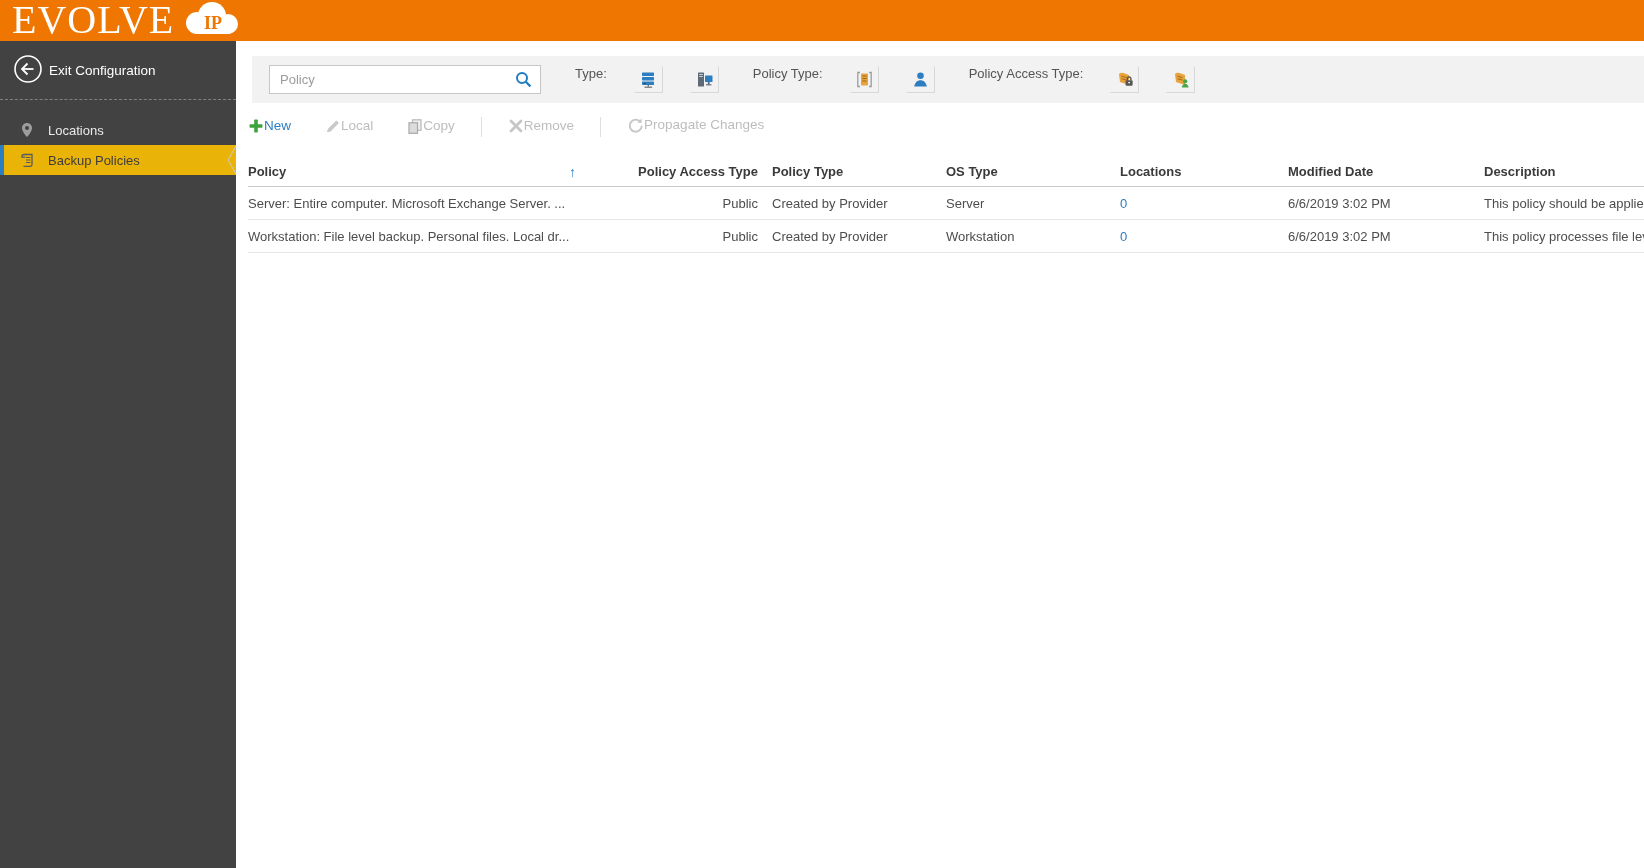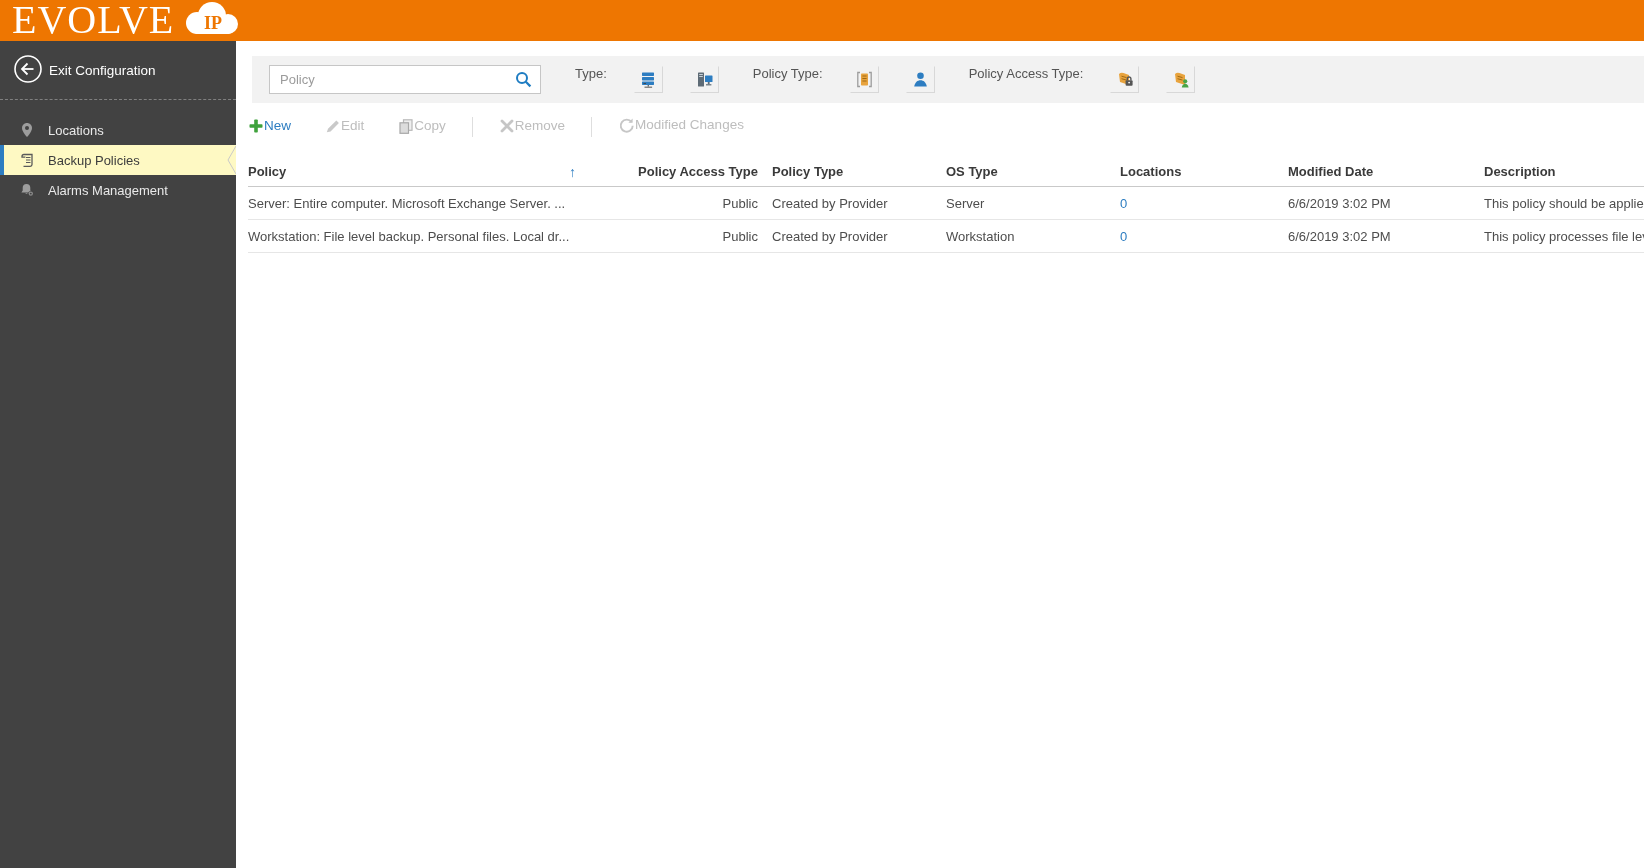--- a/index.html
+++ b/index.html
@@ -13,21 +13,21 @@
                letter-spacing:1px; line-height:1; margin-top:-2px; }
 
   
   .sidebar { position:absolute; top:41px; left:0; bottom:0; width:236px; background:#424242; }
   .exit-row { height:59px; display:flex; align-items:center; gap:6px; padding-left:13px;
               border-bottom:1px dashed #808080; color:#fff; font-size:13.5px; cursor:pointer; }
   .menu { margin-top:15px; }
   .menu-item { height:30px; display:flex; align-items:center; gap:13px; padding-left:18px;
                color:#E9E9E9; font-size:13px; cursor:pointer; position:relative; }
   .menu-item .mi-icon { width:17px; height:17px; display:flex; align-items:center; justify-content:center; }
-  .menu-item.selected { background:#fef9c3; color:#3D3D3D;
+  .menu-item.selected { background:#eab308; color:#3D3D3D;
                         border-left:4px solid #2D7DC1; padding-left:14px; }
   .notch { position:absolute; right:0; top:0; }
 
   
   .content { position:absolute; top:41px; left:236px; right:0; bottom:0; background:#fff; overflow:hidden; }
 
   .filter-band { margin:15px 0 0 16px; height:47px; background:#F2F2F2;
                  display:flex; align-items:center; }
   .search-wrap { position:relative; margin-left:17px; }
   .search-input { width:272px; height:29px; border:1px solid #C6C6C6; background:#fff;
@@ -113,32 +113,20 @@
           <line x1="7" y1="8" x2="11.5" y2="8" stroke="#5A5A5A" stroke-width="1"></line>
           <line x1="7" y1="10.5" x2="11.5" y2="10.5" stroke="#5A5A5A" stroke-width="1"></line>
         </svg>
       </span>
       <span>Backup Policies</span>
       <svg class="notch" width="10" height="30" viewBox="0 0 10 30">
         <polyline points="10,1 2,15 10,29" fill="none" stroke="#C9C9C9" stroke-width="1"></polyline>
       </svg>
     </div>
 
-    <div class="menu-item">
-      <span class="mi-icon">
-        <svg width="16" height="16" viewBox="0 0 16 16">
-          <path d="M7.5 2 a3.8 3.8 0 0 0 -3.8 3.8 v2.8 L2.4 10.4 h10.2 L11.3 8.6 V5.8 A3.8 3.8 0 0 0 7.5 2z" fill="#9D9D9D"></path>
-          <path d="M6.3 11.2 a1.3 1.3 0 0 0 2.4 0z" fill="#9D9D9D"></path>
-          <circle cx="11.8" cy="11.6" r="2.6" fill="#424242"></circle>
-          <circle cx="11.8" cy="11.6" r="2.2" fill="#8A8A8A"></circle>
-          <circle cx="11.8" cy="11.6" r="0.9" fill="#424242"></circle>
-        </svg>
-      </span>
-      <span>Alarms Management</span>
-    </div>
 
 
   </div>
 </div>
 
 <div class="content">
 
   <div class="filter-band">
     <div class="search-wrap">
       <input class="search-input" type="text" placeholder="Policy" style="">
@@ -228,21 +216,21 @@
       </span>
       <span>New</span>
     </div>
     <div class="a-gap"></div>
     <div class="action disabled">
       <span>
         <svg width="16" height="16" viewBox="0 0 16 16">
           <path d="M1.8 14.2 L3 10.8 L11.3 2.5 l2.6 2.6 L5.6 13.4z" fill="#C9C9C9"></path>
         </svg>
       </span>
-      <span>Edit</span>
+      <span>Local</span>
     </div>
     <div class="a-gap"></div>
     <div class="action disabled">
       <span>
         <svg width="16" height="16" viewBox="0 0 16 16">
           <rect x="5.5" y="1.8" width="8.5" height="10.5" fill="#EFEFEF" stroke="#B8B8B8" stroke-width="1.2"></rect>
           <rect x="2" y="4.8" width="8.5" height="10.5" fill="#DCDCDC" stroke="#A8A8A8" stroke-width="1.2"></rect>
         </svg>
       </span>
       <span>Copy</span>
@@ -257,21 +245,21 @@
       <span>Remove</span>
     </div>
     <div class="a-sep"></div>
     <div class="action disabled">
       <span>
         <svg width="17" height="17" viewBox="0 0 17 17">
           <path d="M13.6 5.2 A6 6 0 1 0 14.7 8.7" fill="none" stroke="#C6C6C6" stroke-width="1.9"></path>
           <path d="M14.6 1.6 v4.2 h-4.2 z" fill="#C6C6C6"></path>
         </svg>
       </span>
-      <span>Modified Changes</span>
+      <span>Propagate Changes</span>
     </div>
   </div>
 
   <div class="table">
     <div class="t-row t-head">
       <div class="cell c0 head-cell">
         <span>Policy</span>
         <span class="sort-arrow">↑</span>
       </div>
       <div class="cell c1">Policy Access Type</div>

